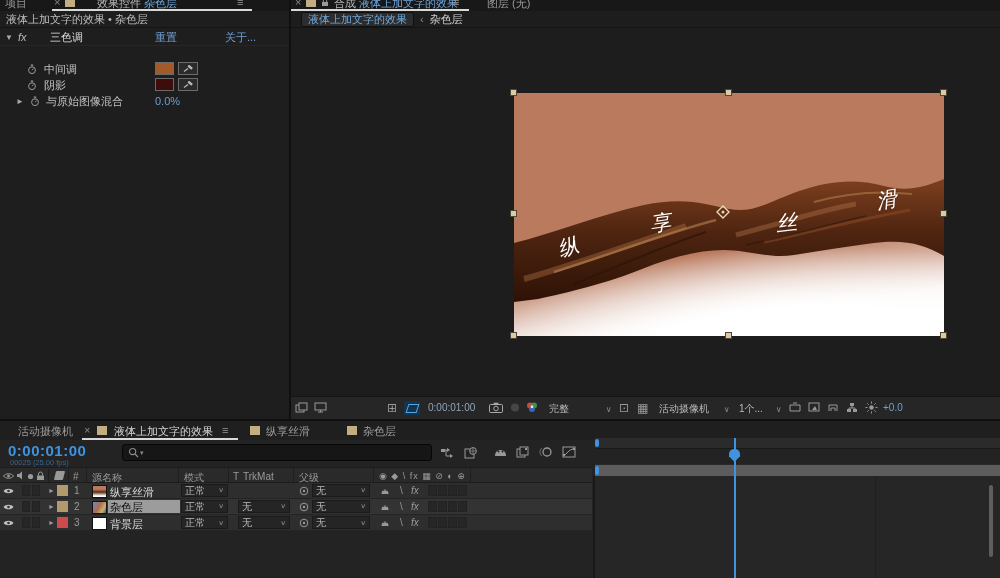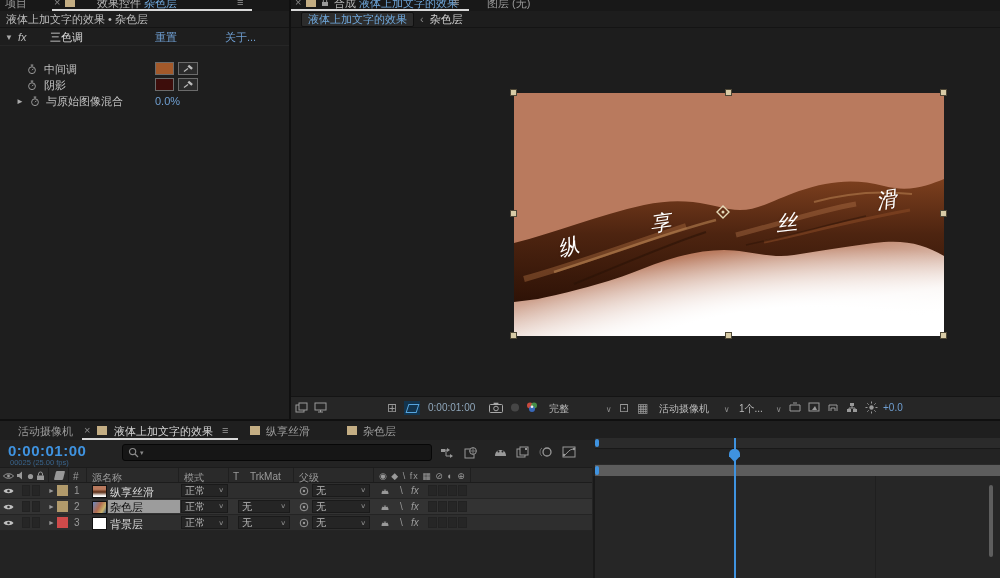--- a/index.html
+++ b/index.html
@@ -383,21 +383,21 @@
       <span class="colsep" style="left:48px;"></span>
       <span class="abs" style="left:55px;top:3px;width:9px;height:9px;background:#999;transform:skewX(-14deg);border-radius:1px;"></span>
       <span class="colsep" style="left:68px;"></span>
       <span class="abs glyph10" style="left:73px;top:3px;">#</span>
       <span class="colsep" style="left:86px;"></span>
       <span class="abs glyph10" style="left:92px;top:3px;">源名称</span>
       <span class="colsep" style="left:178px;"></span>
       <span class="abs glyph10" style="left:184px;top:3px;">模式</span>
       <span class="colsep" style="left:228px;"></span>
       <span class="abs glyph10" style="left:233px;top:3px;">T</span>
-      <span class="abs glyph10" style="left:250px;top:3px;">TrkMat</span>
+      <span class="abs glyph10" style="left:243px;top:3px;">TrkMat</span>
       <span class="colsep" style="left:293px;"></span>
       <span class="abs glyph10" style="left:299px;top:3px;text-align:right;">父级</span>
       <span class="colsep" style="left:373px;"></span>
       <span class="abs" style="left:379px;top:3px;font-size:9px;color:#999;letter-spacing:1px;">◉ ◆ \ fx ▦ ⊘ ◐ ⊕</span>
       <span class="colsep" style="left:470px;"></span>
     </div>
 
     <div class="lrow" style="top:62px;border-bottom:1px solid #242424;">
       <span class="mi abs" style="left:3px;top:4px;">
         <svg width="11" height="8" viewBox="0 0 11 8">

